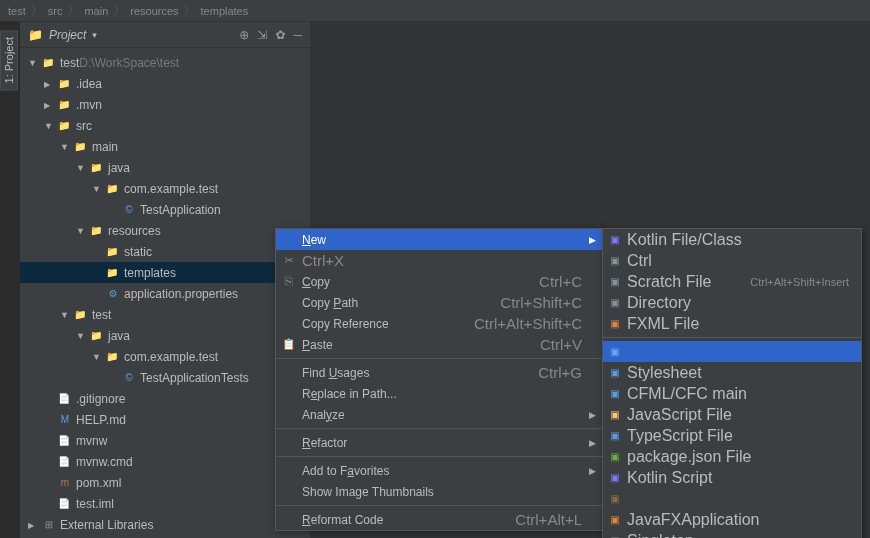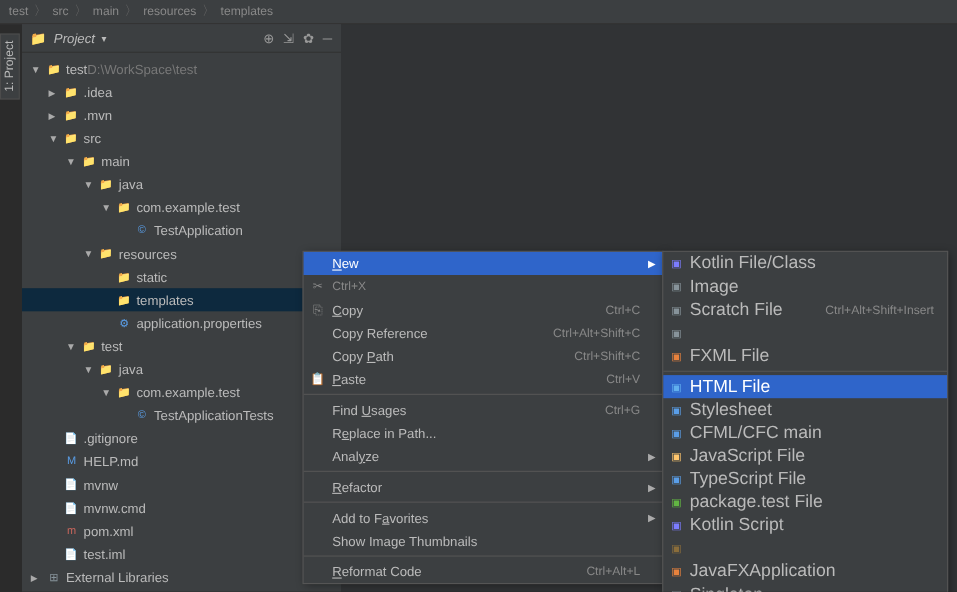--- a/index.html
+++ b/index.html
@@ -29,21 +29,21 @@
     .label { color: #bbbbbb; font-size: 12px; }
     .label.dim { color: #787878; }
     
     .editor-area { position: absolute; left: 310px; top: 22px; right: 0; bottom: 0; background: #313335; }
     
     .context-menu { position: absolute; left: 275px; top: 228px; width: 328px; background: #3c3f41; border: 1px solid #555; box-shadow: 2px 2px 8px rgba(0,0,0,0.4); z-index: 10; }
     .menu-item { height: 21px; display: flex; align-items: center; padding: 0 20px 0 26px; cursor: pointer; position: relative; }
     .menu-item.selected { background: #2f65ca; color: #fff; }
     .menu-item .mi-label { flex: 1; color: #bbb; font-size: 12px; }
     .menu-item.selected .mi-label { color: #fff; }
-    .menu-item .mi-short { color: #888; font-size: 11px; }
+    .menu-item .mi-short { color: #888; font-size: 15px; }
     .menu-item .mi-arrow { position: absolute; right: 6px; color: #aaa; font-size: 9px; }
     .menu-item.selected .mi-arrow { color: #fff; }
     .menu-item .mi-icon { position: absolute; left: 6px; width: 14px; text-align: center; color: #888; font-size: 11px; }
     .menu-sep { height: 1px; background: #555; margin: 3px 0; }
     .underline { text-decoration: underline; }
     
     .submenu { position: absolute; left: 602px; top: 228px; width: 260px; background: #3c3f41; border: 1px solid #555; box-shadow: 2px 2px 8px rgba(0,0,0,0.4); z-index: 11; }
     .sub-item { height: 21px; display: flex; align-items: center; padding: 0 12px 0 24px; cursor: pointer; position: relative; }
     .sub-item.selected { background: #2f65ca; }
     .sub-item .si-icon { position: absolute; left: 4px; width: 16px; height: 14px; display: inline-flex; align-items: center; justify-content: center; font-size: 10px; }
@@ -215,26 +215,26 @@
     <div class="menu-item">
       <span class="mi-icon">✂</span>
       <span class="mi-short">Ctrl+X</span>
     </div>
     <div class="menu-item">
       <span class="mi-icon">⎘</span>
       <span class="mi-label"><span class="underline">C</span>opy</span>
       <span class="mi-short">Ctrl+C</span>
     </div>
     <div class="menu-item">
+      <span class="mi-label">Copy <span class="underline">P</span>ath</span>
+      <span class="mi-short">Ctrl+Shift+C</span>
+    </div>
+    <div class="menu-item">
       <span class="mi-label">Copy Reference</span>
       <span class="mi-short">Ctrl+Alt+Shift+C</span>
-    </div>
-    <div class="menu-item">
-      <span class="mi-label">Copy <span class="underline">P</span>ath</span>
-      <span class="mi-short">Ctrl+Shift+C</span>
     </div>
     <div class="menu-item">
       <span class="mi-icon">📋</span>
       <span class="mi-label"><span class="underline">P</span>aste</span>
       <span class="mi-short">Ctrl+V</span>
     </div>
     <div class="menu-sep"></div>
     <div class="menu-item">
       <span class="mi-label">Find <span class="underline">U</span>sages</span>
       <span class="mi-short">Ctrl+G</span>
@@ -265,58 +265,58 @@
       <span class="mi-short">Ctrl+Alt+L</span>
     </div>
   </div>
 <div class="submenu">
     <div class="sub-item">
       <span class="si-icon" style="color: rgb(124, 124, 255);">▣</span>
       <span class="si-label">Kotlin File/Class</span>
     </div>
     <div class="sub-item">
       <span class="si-icon" style="color: rgb(135, 147, 154);">▣</span>
-      <span class="si-label">Image</span>
+      <span class="si-label">Ctrl</span>
     </div>
     <div class="sub-item">
       <span class="si-icon" style="color: rgb(135, 147, 154);">▣</span>
       <span class="si-label">Scratch File</span>
       <span class="si-short">Ctrl+Alt+Shift+Insert</span>
     </div>
     <div class="sub-item">
       <span class="si-icon" style="color: rgb(135, 147, 154);">▣</span>
+      <span class="si-label">Directory</span>
     </div>
     <div class="sub-item">
       <span class="si-icon" style="color: rgb(232, 130, 61);">▣</span>
       <span class="si-label">FXML File</span>
     </div>
     <div class="menu-sep"></div>
     <div class="sub-item selected">
       <span class="si-icon" style="color: rgb(97, 175, 239);">▣</span>
-      <span class="si-label">HTML File</span>
     </div>
     <div class="sub-item">
       <span class="si-icon" style="color: rgb(90, 158, 232);">▣</span>
       <span class="si-label">Stylesheet</span>
     </div>
     <div class="sub-item">
       <span class="si-icon" style="color: rgb(90, 158, 232);">▣</span>
       <span class="si-label">CFML/CFC main</span>
     </div>
     <div class="sub-item">
       <span class="si-icon" style="color: rgb(255, 198, 109);">▣</span>
       <span class="si-label">JavaScript File</span>
     </div>
     <div class="sub-item">
       <span class="si-icon" style="color: rgb(90, 158, 232);">▣</span>
       <span class="si-label">TypeScript File</span>
     </div>
     <div class="sub-item">
       <span class="si-icon" style="color: rgb(98, 181, 67);">▣</span>
-      <span class="si-label">package.test File</span>
+      <span class="si-label">package.json File</span>
     </div>
     <div class="sub-item">
       <span class="si-icon" style="color: rgb(124, 124, 255);">▣</span>
       <span class="si-label">Kotlin Script</span>
     </div>
     <div class="sub-item">
       <span class="si-icon" style="color: rgb(138, 109, 59);">▣</span>
     </div>
     <div class="sub-item">
       <span class="si-icon" style="color: rgb(232, 130, 61);">▣</span>

